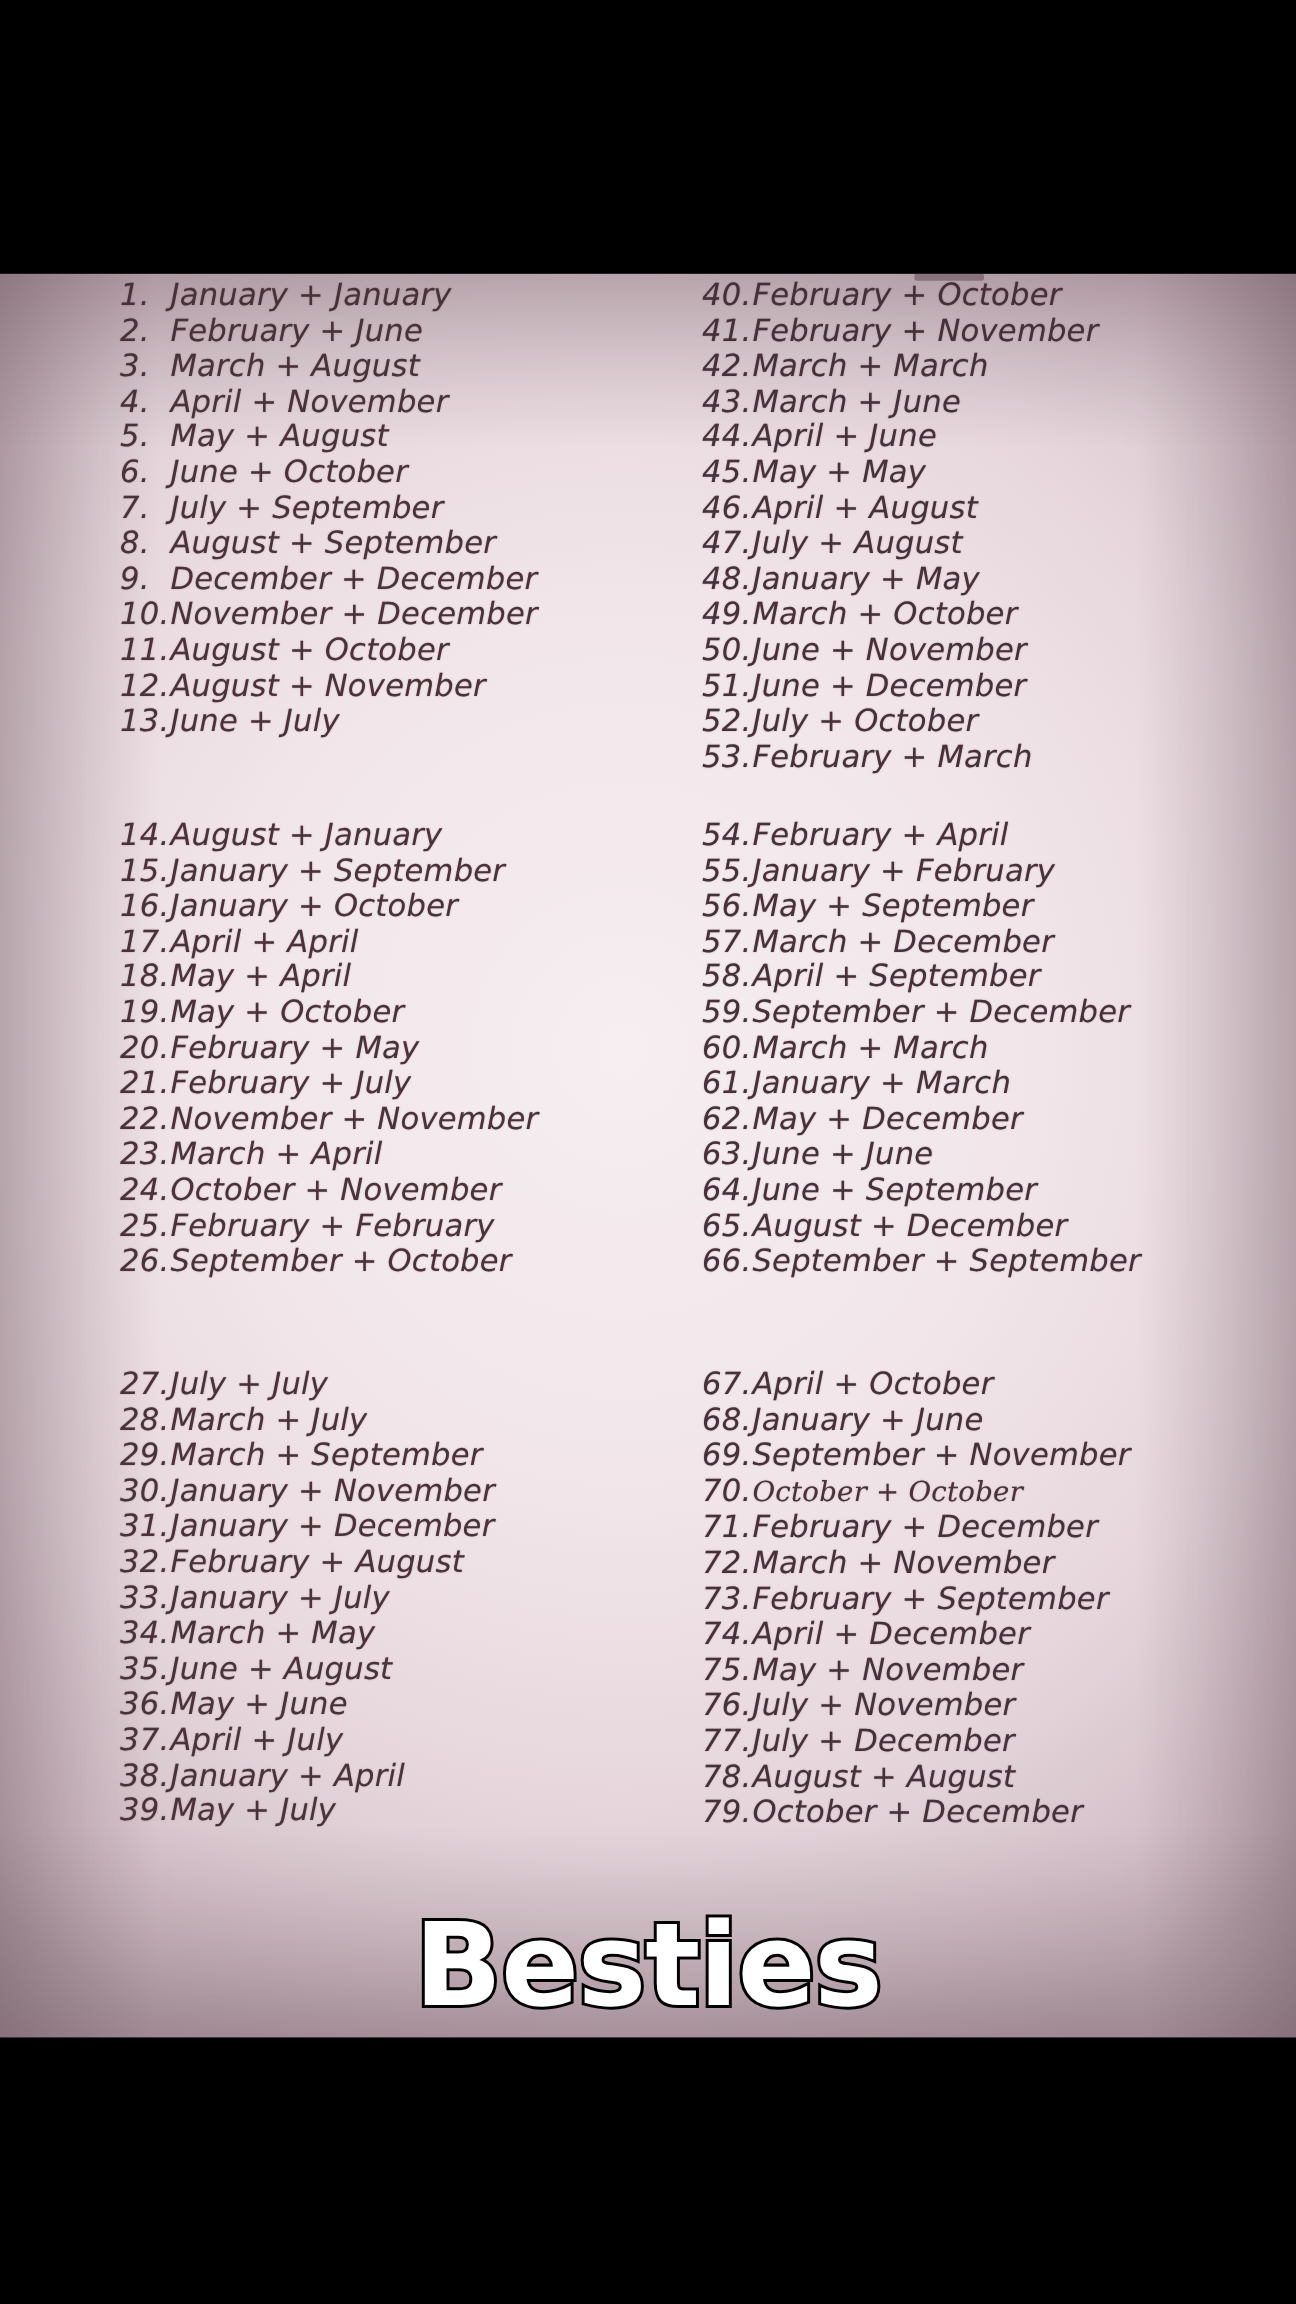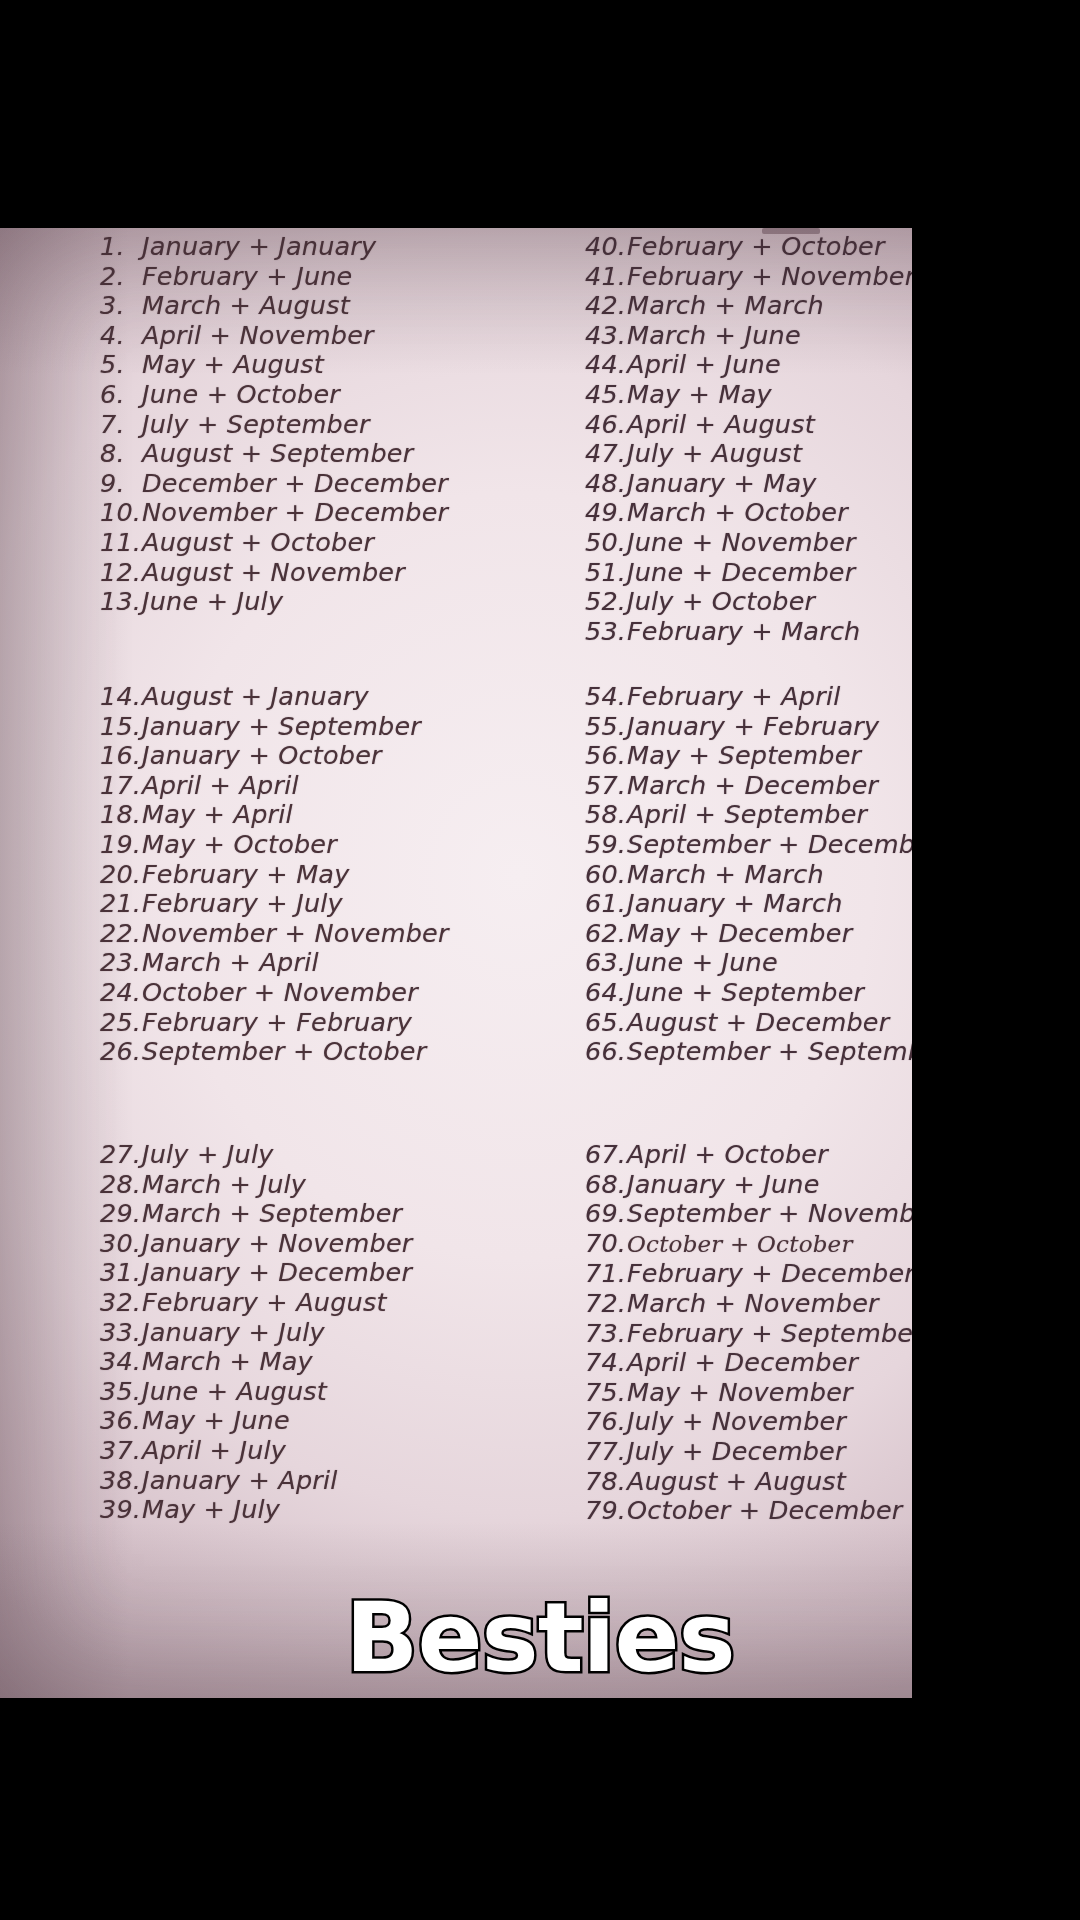--- a/index.html
+++ b/index.html
@@ -9,21 +9,21 @@
   }
   body {
     width: 1080px;
     height: 1920px;
     overflow: hidden;
     font-family: "DejaVu Sans", sans-serif;
   }
 
   #screen {
     position: relative;
-    width: 912px;
+    width: 1080px;
     height: 1920px;
     background: #000000;
     overflow: hidden;
   }
 
   
   #paper {
     position: absolute;
     left: 0;
     top: 228px;

